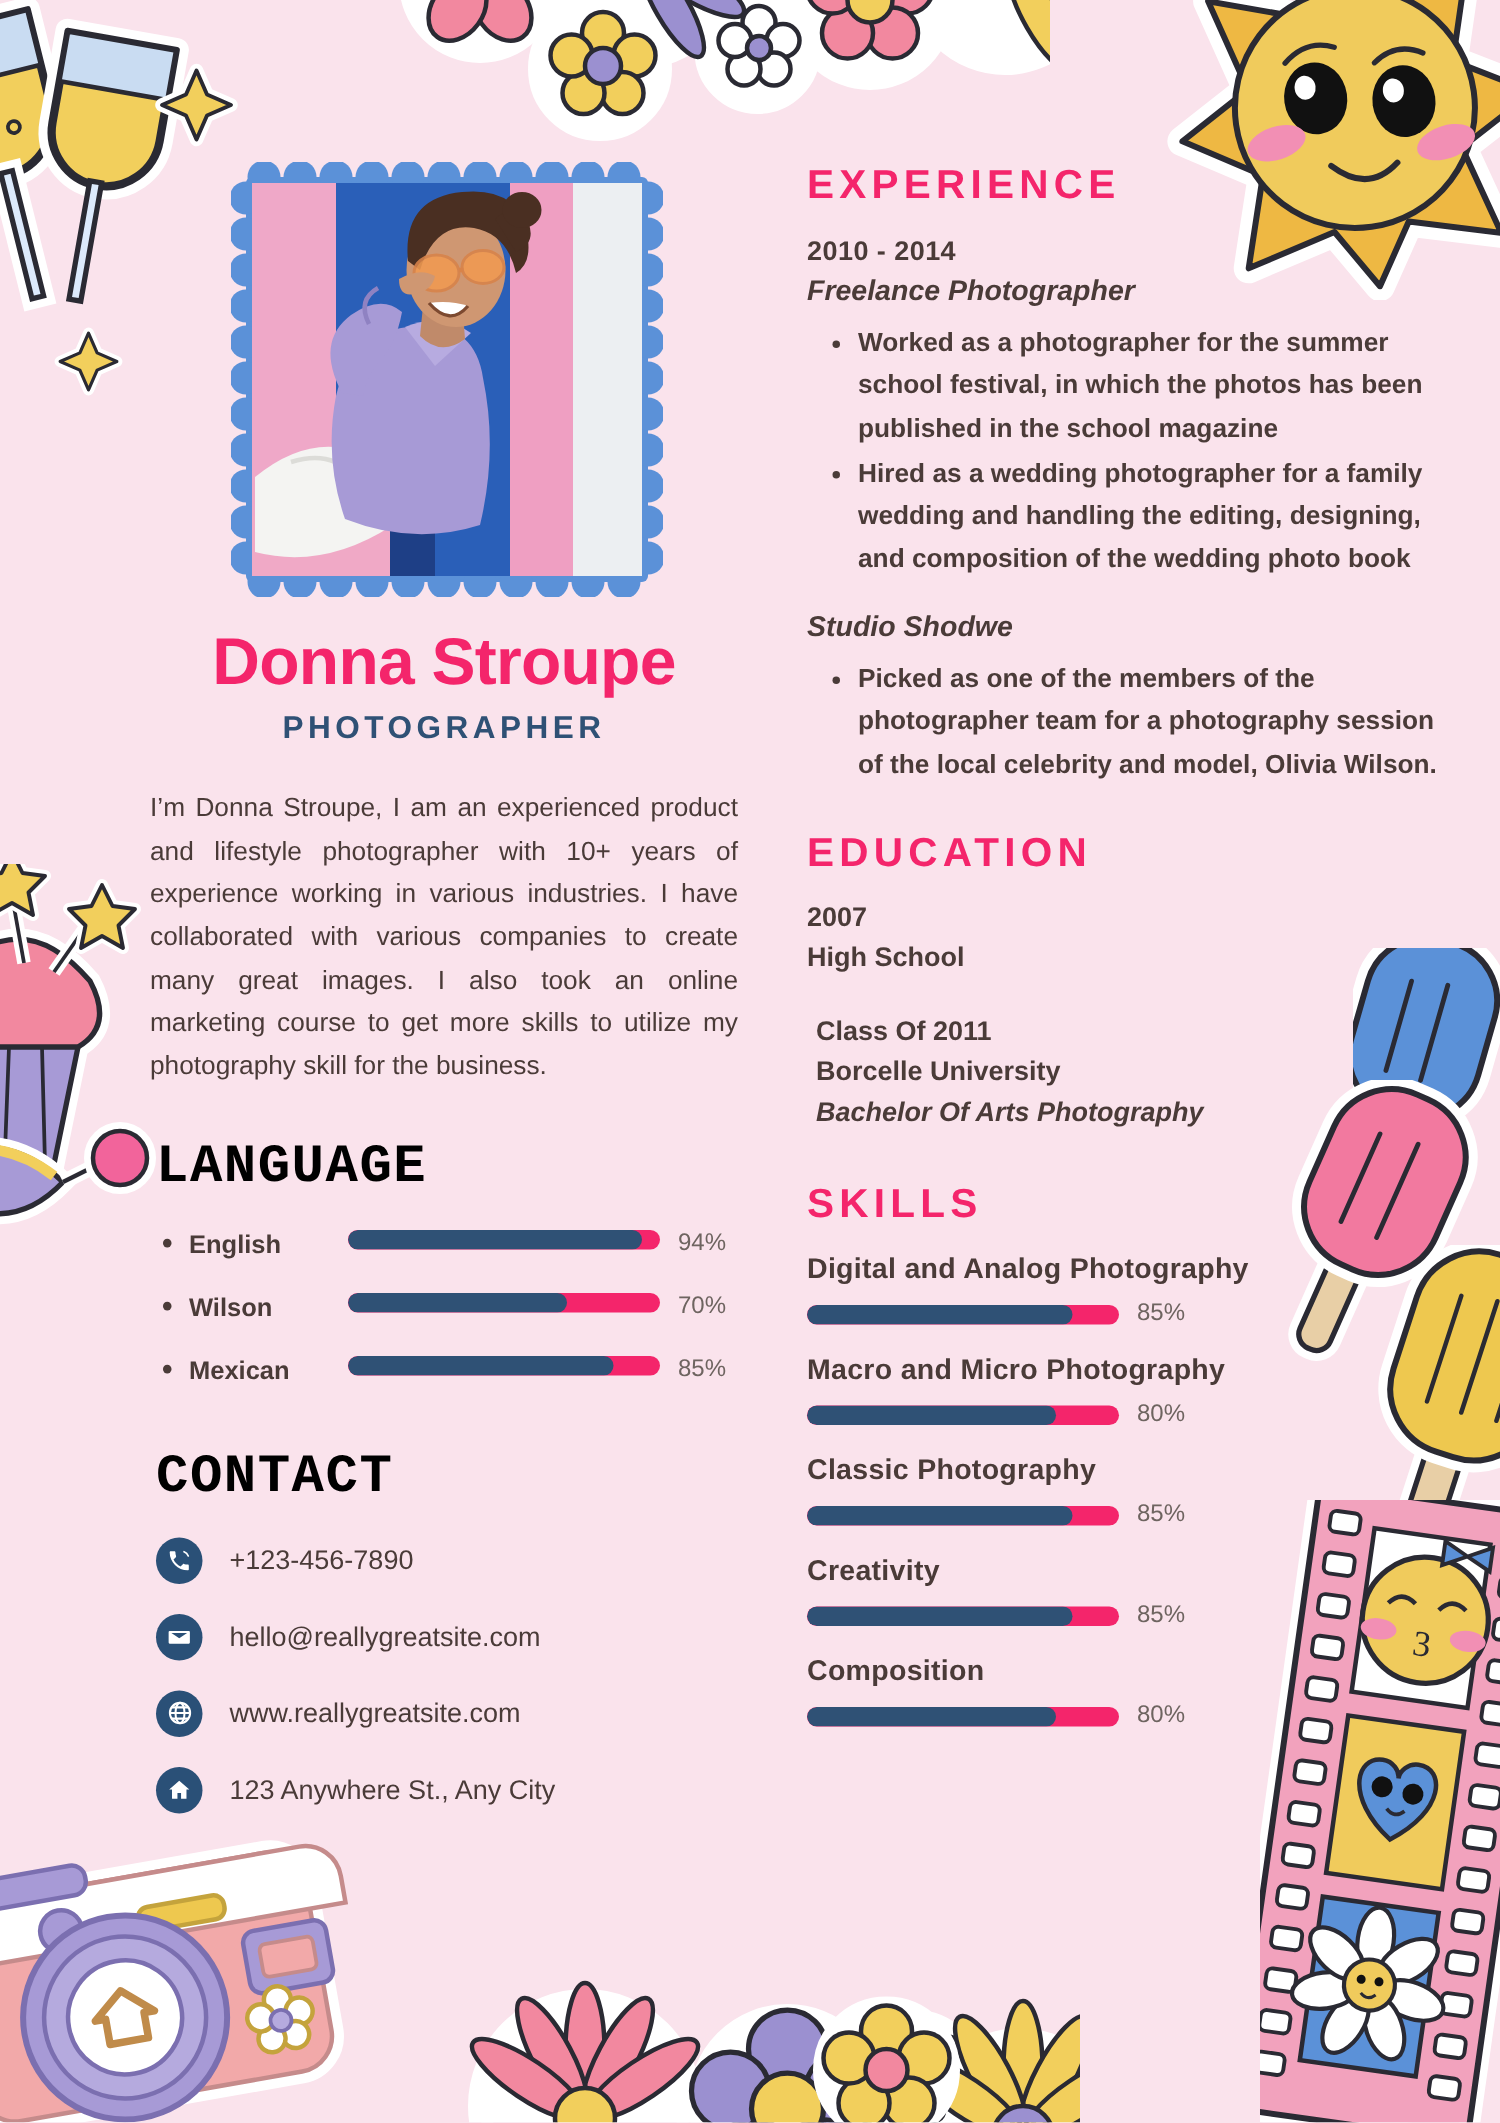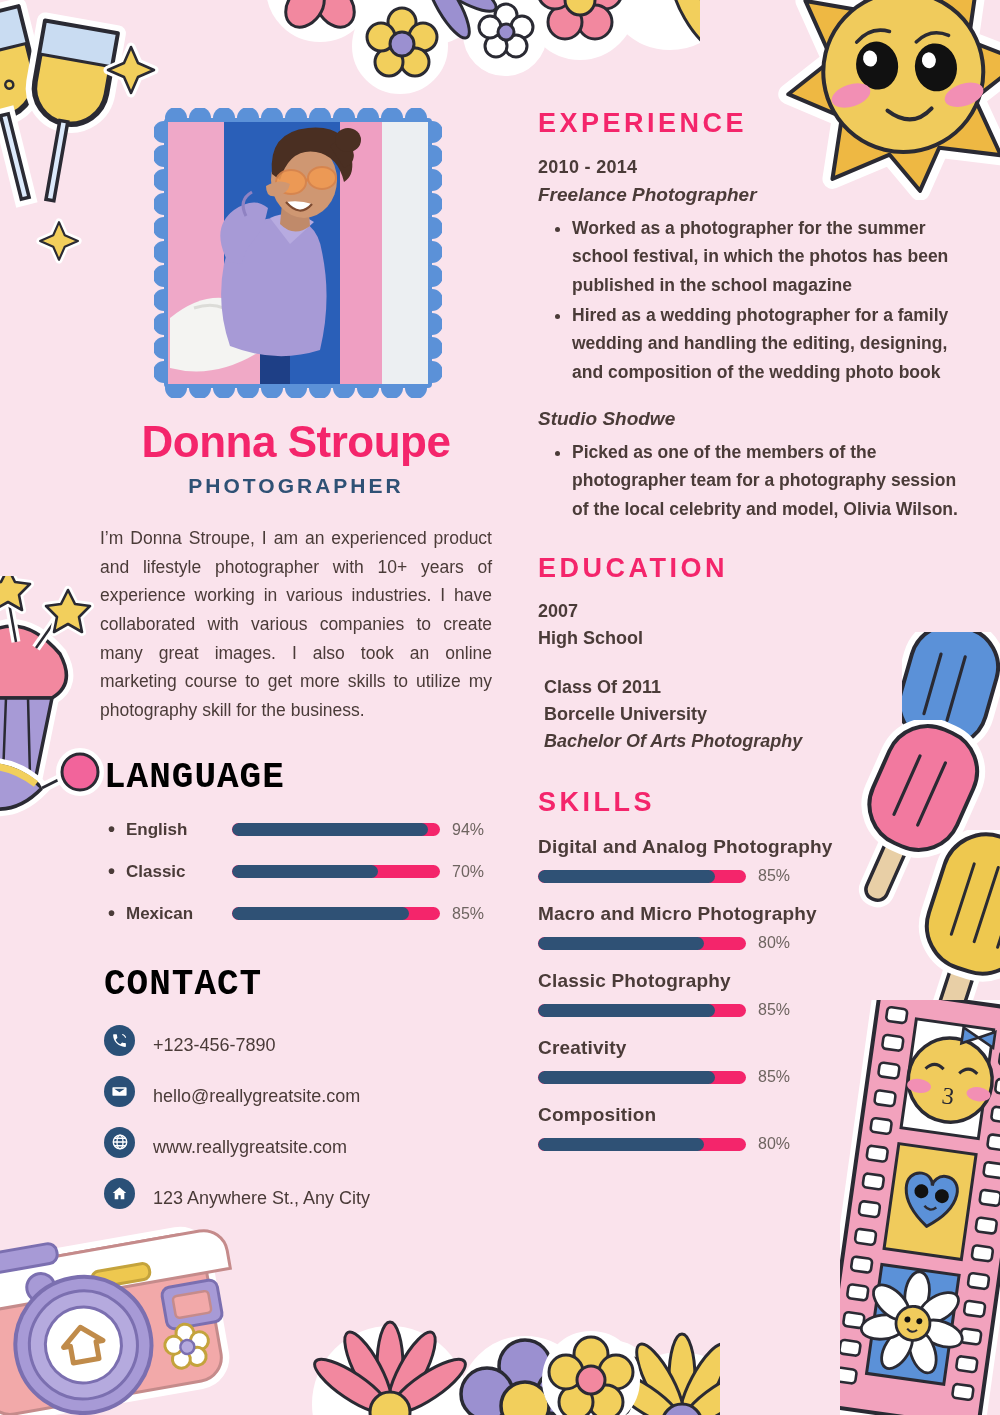--- a/index.html
+++ b/index.html
@@ -69,21 +69,21 @@
     font-size: 36px;
     font-weight: bold;
     color: #000000;
     letter-spacing: 1px;
     font-family: Liberation Mono, monospace;
   }
 
   .lang-block { margin-top: 32px; padding-left: 8px; }
   .lang-row {
     display: flex;
-    align-items: center;
+    align-items: flex-start;
     margin-top: 22px;
   }
   .lang-name {
     width: 128px;
     font-size: 17px;
     font-weight: bold;
     color: #4a3b38;
     padding-left: 22px;
     position: relative;
   }
@@ -107,21 +107,21 @@
   }
   .bar-pct {
     margin-left: 12px;
     font-size: 16px;
     color: #6e6460;
   }
 
   .contact-block { margin-top: 40px; padding-left: 8px; }
   .contact-row {
     display: flex;
-    align-items: flex-end;
+    align-items: center;
     margin-top: 20px;
   }
   .cicon {
     width: 31px; height: 31px;
     border-radius: 50%;
     background: #2a5077;
     display: flex;
     align-items: center;
     justify-content: center;
     flex: 0 0 auto;
@@ -713,21 +713,21 @@
 
       <div class="lang-row">
         <div class="lang-name">English</div>
         <div class="bar-track">
           <div class="bar-fill" style="width: 94%;"></div>
         </div>
         <div class="bar-pct">94%</div>
       </div>
 
       <div class="lang-row">
-        <div class="lang-name">Classic</div>
+        <div class="lang-name">Wilson</div>
         <div class="bar-track">
           <div class="bar-fill" style="width: 70%;"></div>
         </div>
         <div class="bar-pct">70%</div>
       </div>
 
       <div class="lang-row">
         <div class="lang-name">Mexican</div>
         <div class="bar-track">
           <div class="bar-fill" style="width: 85%;"></div>

